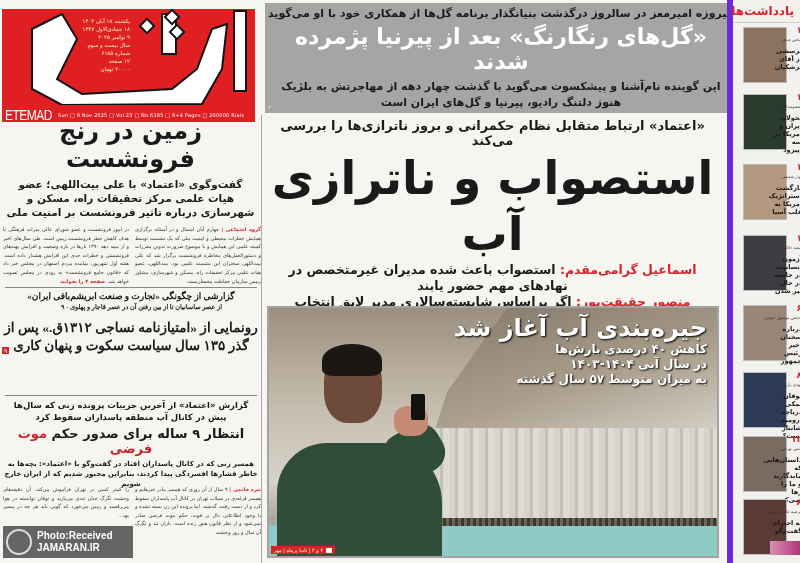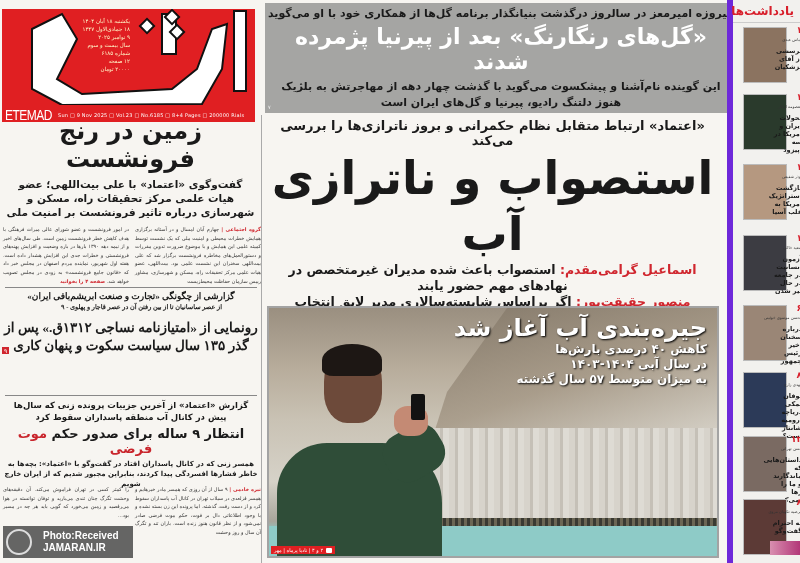--- a/index.html
+++ b/index.html
@@ -72,21 +72,21 @@
   .left-col .story2 .kicker2 { font-size: 6.5px; font-weight: bold; color: #222; margin-top: 2px; padding-left: 21px; }
   .left-col .story2 .headline { font-size: 13.5px; font-weight: bold; line-height: 18px; margin-top: 8px; }
   .left-col .story2 .page-mark { position: absolute; left: 2px; top: 56px; background: #d0262e; color: #fff; font-size: 6px; padding: 0 2px; }
   .left-col .story3 { position: absolute; top: 288px; left: 0; width: 262px; }
   .left-col .story3 .kicker { font-size: 8.5px; font-weight: bold; line-height: 12px; padding: 0 5px; }
   .left-col .story3 .headline { font-size: 13px; font-weight: bold; margin-top: 3px; }
   .left-col .story3 .headline .red { color: #c9252c; }
   .left-col .story3 .deck { font-size: 7px; font-weight: bold; line-height: 10px; margin-top: 3px; padding: 0 4px; }
   .left-col .story3 .body { top: 80px; height: 60px; }
 
-  .watermark { position: absolute; left: 3px; top: 526px; width: 130px; height: 32px; background: rgba(60,60,60,0.78); display: flex; align-items: center; gap: 11px; padding-left: 3px; }
+  .watermark { position: absolute; left: 3px; top: 526px; width: 130px; height: 32px; background: rgba(60,60,60,0.78); display: flex; align-items: center; gap: 5px; padding-left: 3px; }
   .watermark .logo { width: 26px; height: 26px; border: 2px solid #ddd; border-radius: 50%; }
   .watermark .txt { color: #fff; font-family: "Liberation Sans", sans-serif; font-size: 10px; line-height: 12px; font-weight: bold; }
   .corner-tag { position: absolute; right: 0; bottom: 8px; width: 30px; height: 14px; background: linear-gradient(90deg, #d98fb0, #b23778); }
 </style>
 </head>
 <body>
 
 <div class="page">
 
   <div class="masthead">

